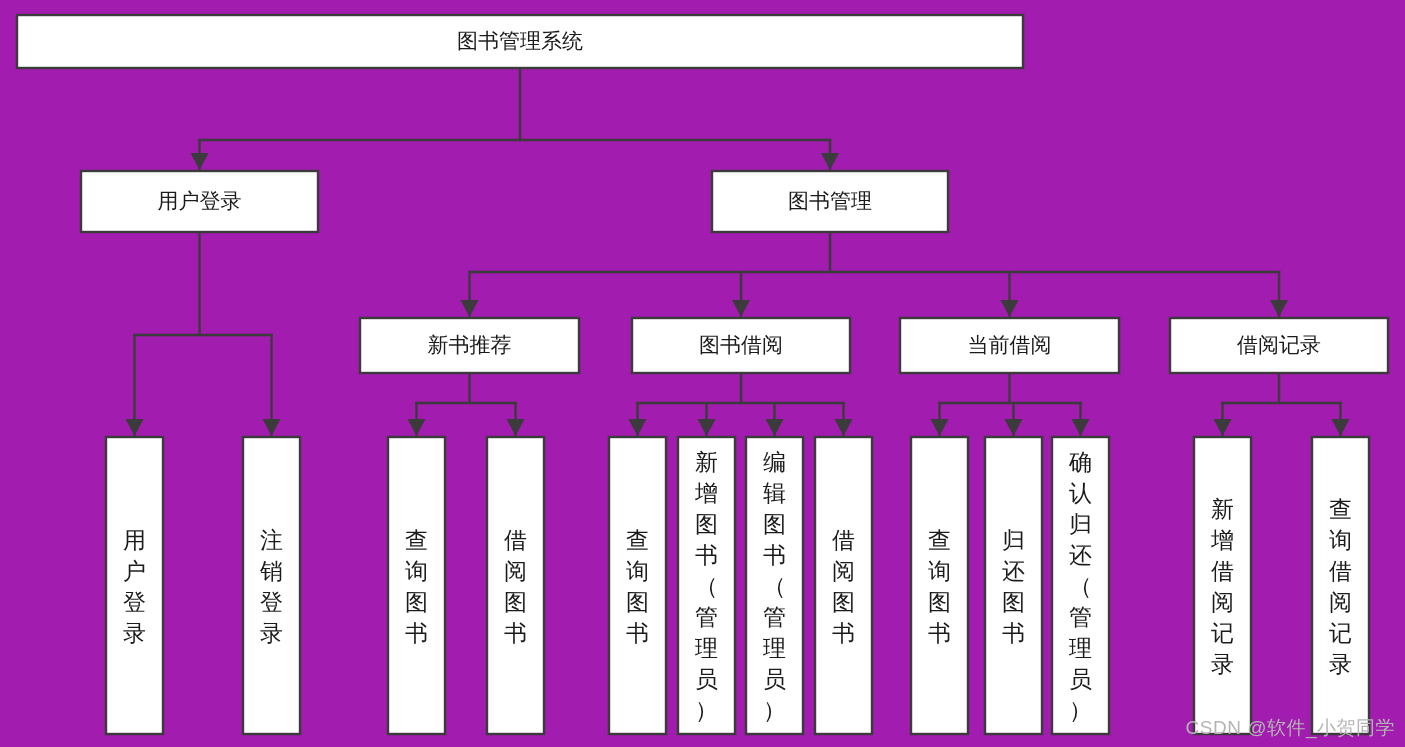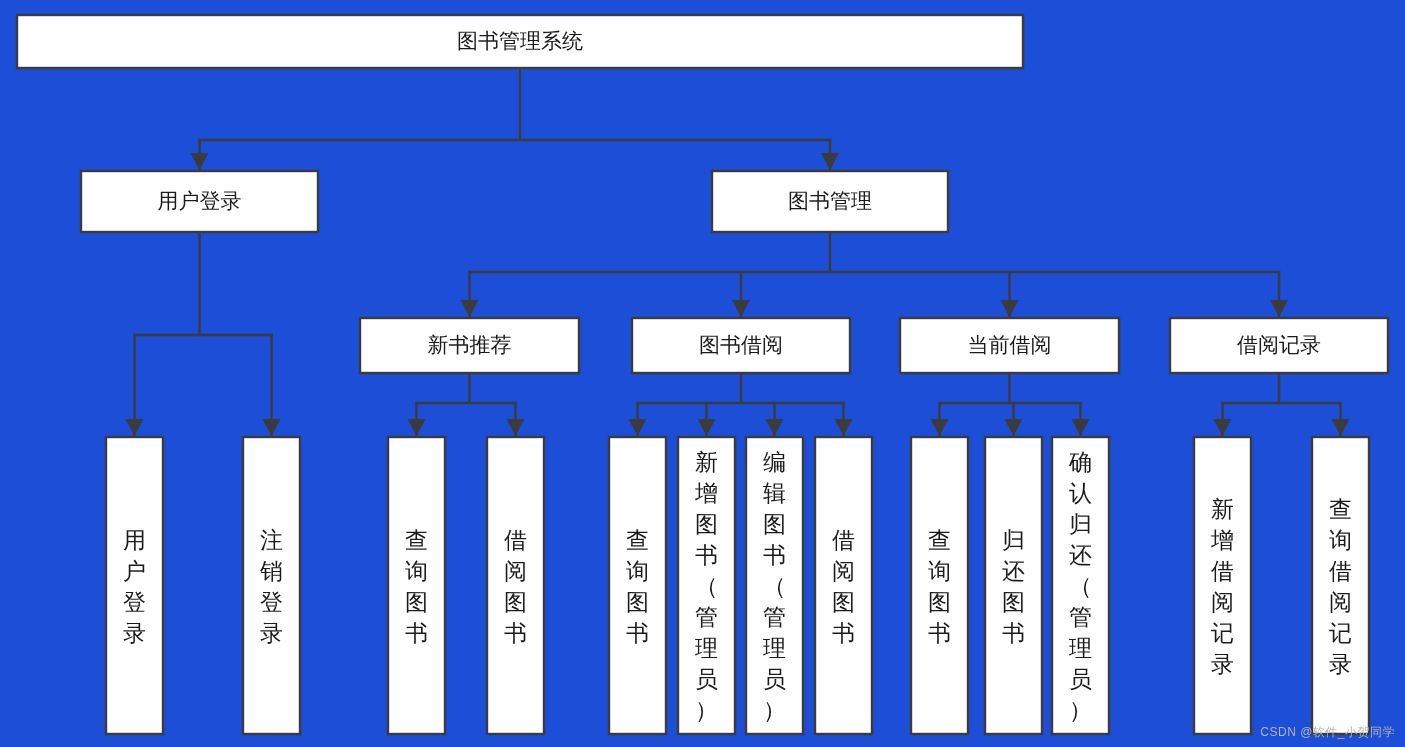--- a/index.html
+++ b/index.html
@@ -7,21 +7,21 @@
     padding: 0;
     background: #ffffff;
   }
   body {
     font-family: "Liberation Sans", "DejaVu Sans", sans-serif;
   }
   #diagram-root {
     position: relative;
     width: 1405px;
     height: 747px;
-    background: #1d4ed8;
+    background: #a21caf;
     overflow: hidden;
   }
   svg#flow-svg {
     position: absolute;
     left: 0;
     top: 0;
     width: 1405px;
     height: 747px;
     display: block;
   }
@@ -51,21 +51,21 @@
     fill: #1b1b1b;
     font-family: "Liberation Sans", "DejaVu Sans", sans-serif;
     font-size: 23px;
     text-anchor: middle;
   }
   .watermark {
     position: absolute;
     right: 10px;
     bottom: 6px;
     color: #b4b4b4;
-    font-size: 12px;
+    font-size: 19px;
     font-family: "Liberation Sans", "DejaVu Sans", sans-serif;
     letter-spacing: 0.5px;
     white-space: nowrap;
     user-select: none;
   }
 </style>
 </head>
 <body>
 
 <div id="diagram-root">

